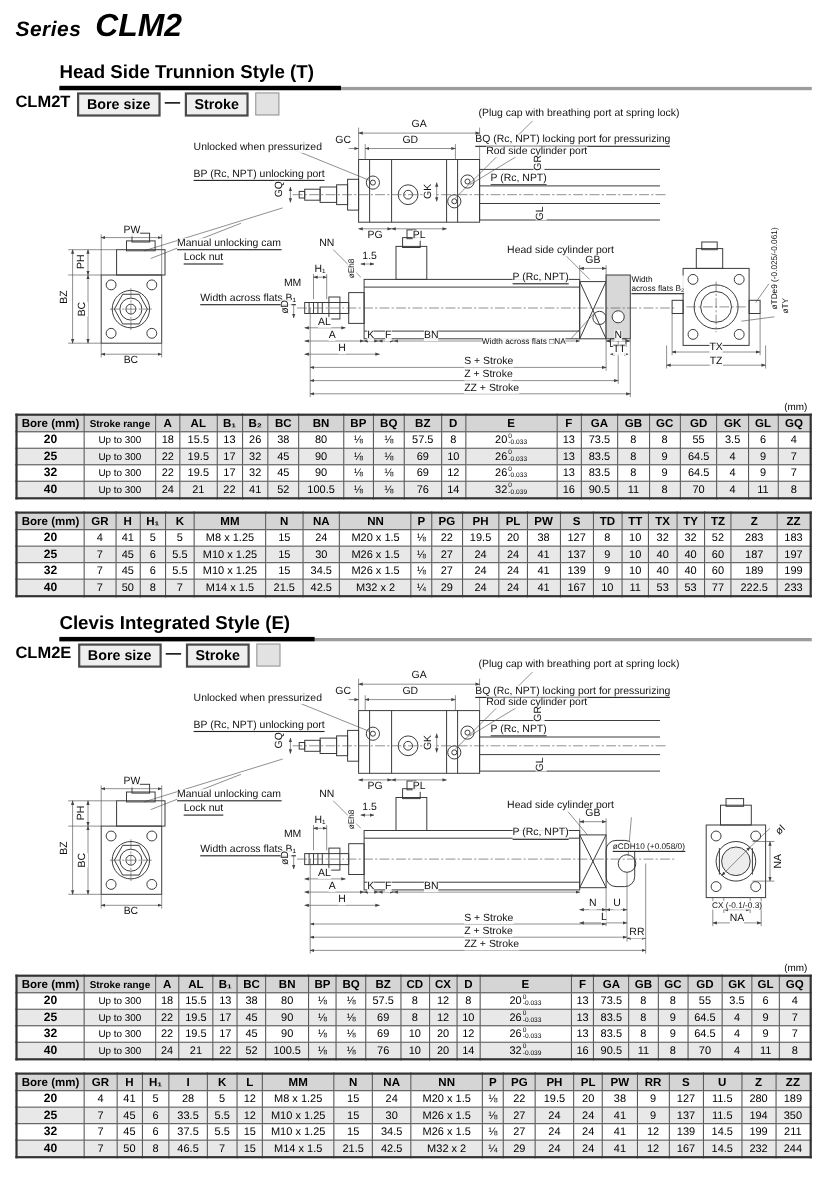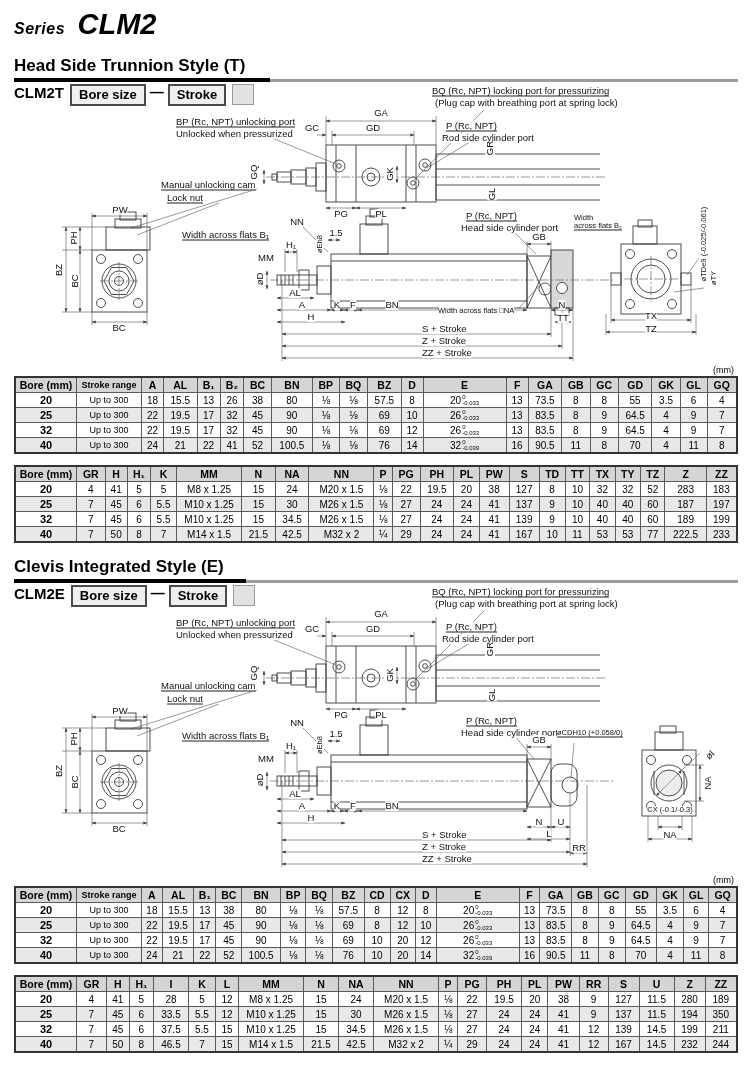--- a/index.html
+++ b/index.html
@@ -1,40 +1,40 @@
 <!DOCTYPE html>
 <html><head>
 <meta charset="utf-8">
 <style>
   html,body{margin:0;padding:0;background:#fff;}
   body{width:750px;height:1072px;font-family:"Liberation Sans",sans-serif;color:#000;position:relative;overflow:hidden;}
   .page{padding:6px 12px 0 14px;}
   
   .title{margin-top:2px;height:34px;}
-  .title .pre{font-style:italic;font-weight:bold;font-size:16px;letter-spacing:.5px;}
+  .title .pre{font-style:italic;font-weight:bold;font-size:19px;letter-spacing:.5px;}
   .title .mod{font-style:italic;font-weight:bold;font-size:29px;margin-left:8px;}
   
-  .sec-head{position:relative;margin-top:14px;height:26px;}
+  .sec-head{position:relative;margin-top:14px;height:26px;margin-left:40px;}
   .sec-head .txt{font-size:17px;font-weight:bold;position:relative;z-index:2;}
   .sec-head .black{position:absolute;bottom:0;left:0;height:4px;background:#000;z-index:2;}
   .sec-head .gray{position:absolute;bottom:0;left:0;right:0;height:3px;background:#9c9c9c;}
   
   .dwg-wrap{position:relative;}
   .model-row{position:absolute;left:0;top:2px;display:flex;align-items:flex-start;gap:6px;z-index:3;}
   .model-row .model{font-weight:bold;font-size:15px;}
   .opt-box{display:inline-block;border:2px solid #4a4a4a;background:#efefef;font-weight:bold;font-size:13px;padding:1px 7px;line-height:16px;}
   .dash{font-weight:bold;font-size:14px;margin:0 -2px;}
   .blank-box{display:inline-block;width:20px;height:19px;background:#e2e2e2;border:1px solid #9a9a9a;}
   
   .lbl{position:absolute;font-size:9.5px;line-height:10px;white-space:pre;color:#111;background:rgba(255,255,255,.88);z-index:2;}
   .lbl.c{transform:translate(-50%,-50%);}
   .lbl.lc{transform:translate(0,-50%);}
   .lbl.v{transform:translate(-50%,-50%) rotate(-90deg);}
   .lbl.d45{transform:translate(-50%,-50%) rotate(-45deg);}
-  .lbl.u{border-bottom:1px solid #222;}
+  .lbl.u{border-bottom:1px solid #222;margin-top:37px;}
   .lbl.sm{font-size:7.5px;line-height:8px;}
   .dwg-svg{position:absolute;left:0;top:0;}
   
   .unit-row{text-align:right;font-size:9px;height:11px;padding-right:4px;}
   
   table.dim{border-collapse:collapse;width:724px;border:2px solid #333;table-layout:auto;}
   table.dim th,table.dim td{border:1px solid #5a5a5a;text-align:center;padding:0 2px;height:14px;line-height:13px;}
   table.dim th{background:#d5d5d5;font-size:10.5px;font-weight:bold;}
   table.dim td{font-size:10px;}
   table.dim tbody tr:nth-child(even){background:#e8e8e8;}
@@ -683,21 +683,21 @@
     <span class="lbl lc sm u" style="left:543px;top:150px">øCDH10 (+0.058/0)</span>
     <span class="lbl c" style="left:525px;top:239px">N</span>
     <span class="lbl c" style="left:547px;top:239px">U</span>
     <span class="lbl c" style="left:535px;top:251px">L</span>
     <span class="lbl c" style="left:565px;top:265px">RR</span>
     <span class="lbl lc" style="left:408px;top:252px">S + Stroke</span>
     <span class="lbl lc" style="left:408px;top:264px">Z + Stroke</span>
     <span class="lbl lc" style="left:408px;top:276px">ZZ + Stroke</span>
     <span class="lbl d45" style="left:696px;top:172px">øI</span>
     <span class="lbl v" style="left:694px;top:200px">NA</span>
-    <span class="lbl c sm" style="left:656px;top:227px">CX (-0.1/-0.3)</span>
+    <span class="lbl c sm" style="left:656px;top:240px">CX (-0.1/-0.3)</span>
     <span class="lbl c" style="left:656px;top:252px">NA</span>
   </div>
 
   <div class="unit-row">(mm)</div>
   <table class="dim">
       <thead>
         <tr>
           <th style="width: 56px;">Bore (mm)</th>
           <th style="width: 60px; font-size: 9px;">Stroke range</th>
           <th>A</th>

